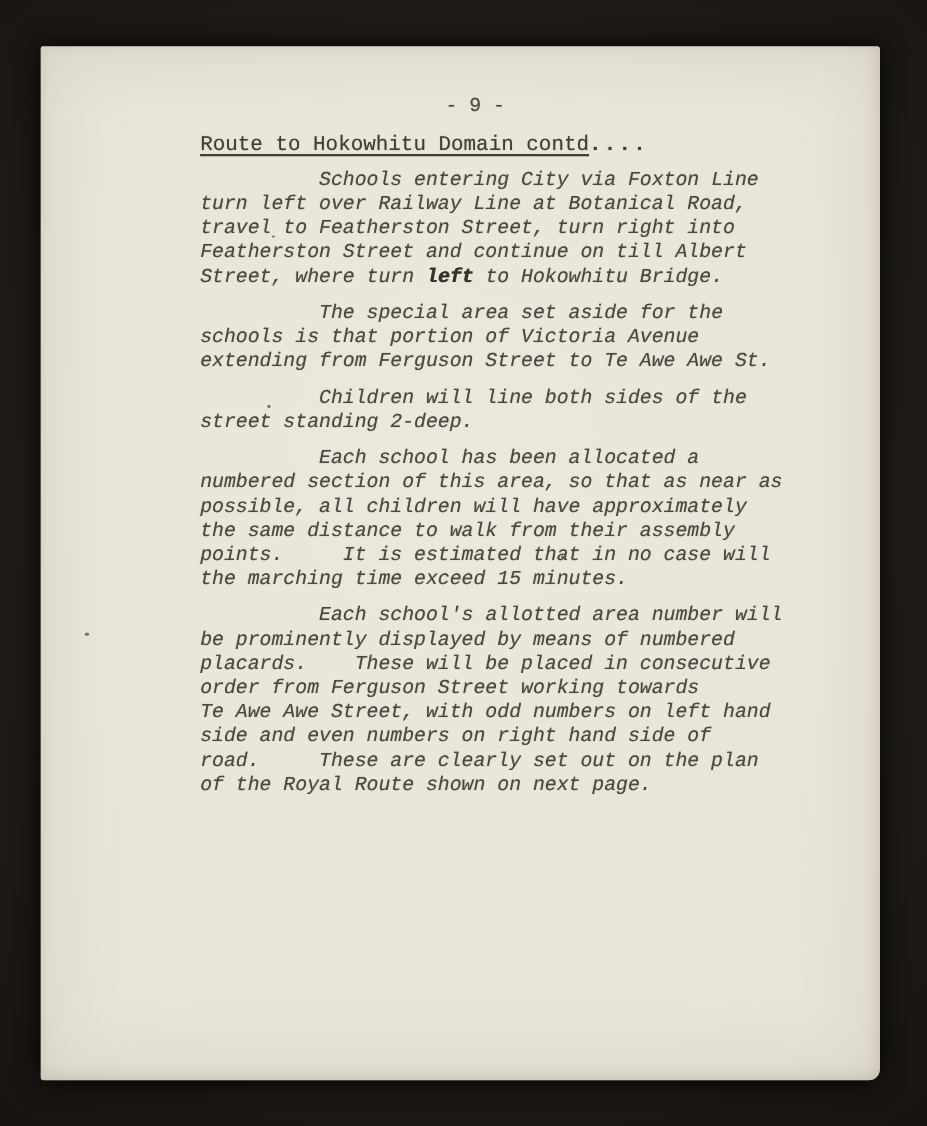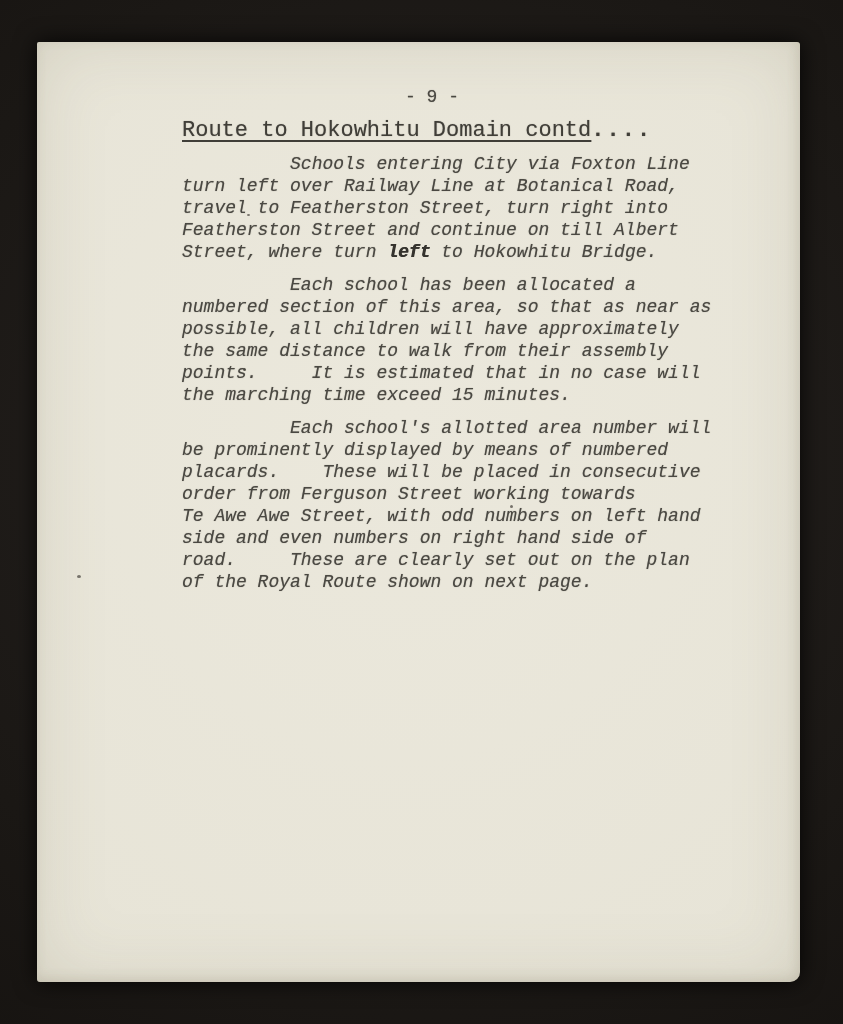--- a/index.html
+++ b/index.html
@@ -53,21 +53,21 @@
     color: #4a4842;
     text-shadow: 0 0 1px rgba(74,72,66,0.55);
     letter-spacing: 0px;
   }
   .page-number {
     width: 500px;
     text-align: center;
     margin: 0 0 12px 0;
   }
   .heading {
-    font-size: 22px;
+    font-size: 19px;
     font-weight: normal;
     color: #403e38;
     margin: 0 0 11px 0;
     white-space: pre;
   }
   .heading .u {
     text-decoration: underline;
     text-underline-offset: 4px;
     text-decoration-thickness: 1.5px;
   }
@@ -104,21 +104,26 @@
 
       <p class="para"><span>          Schools entering City via Foxton Line
 turn left over Railway Line at Botanical Road,
 travel to Featherston Street, turn right into
 Featherston Street and continue on till Albert
 Street, where turn </span><span class="overstrike">left</span><span> to Hokowhitu Bridge.</span></p>
 
 
 
 
+      <p class="para">          The special area set aside for the
+schools is that portion of Victoria Avenue
+extending from Ferguson Street to Te Awe Awe St.</p>
 
+      <p class="para">          Children will line both sides of the
+street standing 2-deep.</p>
 
       <p class="para">          Each school has been allocated a
 numbered section of this area, so that as near as
 possible, all children will have approximately
 the same distance to walk from their assembly
 points.     It is estimated that in no case will
 the marching time exceed 15 minutes.</p>
 
       <p class="para">          Each school's allotted area number will
 be prominently displayed by means of numbered

